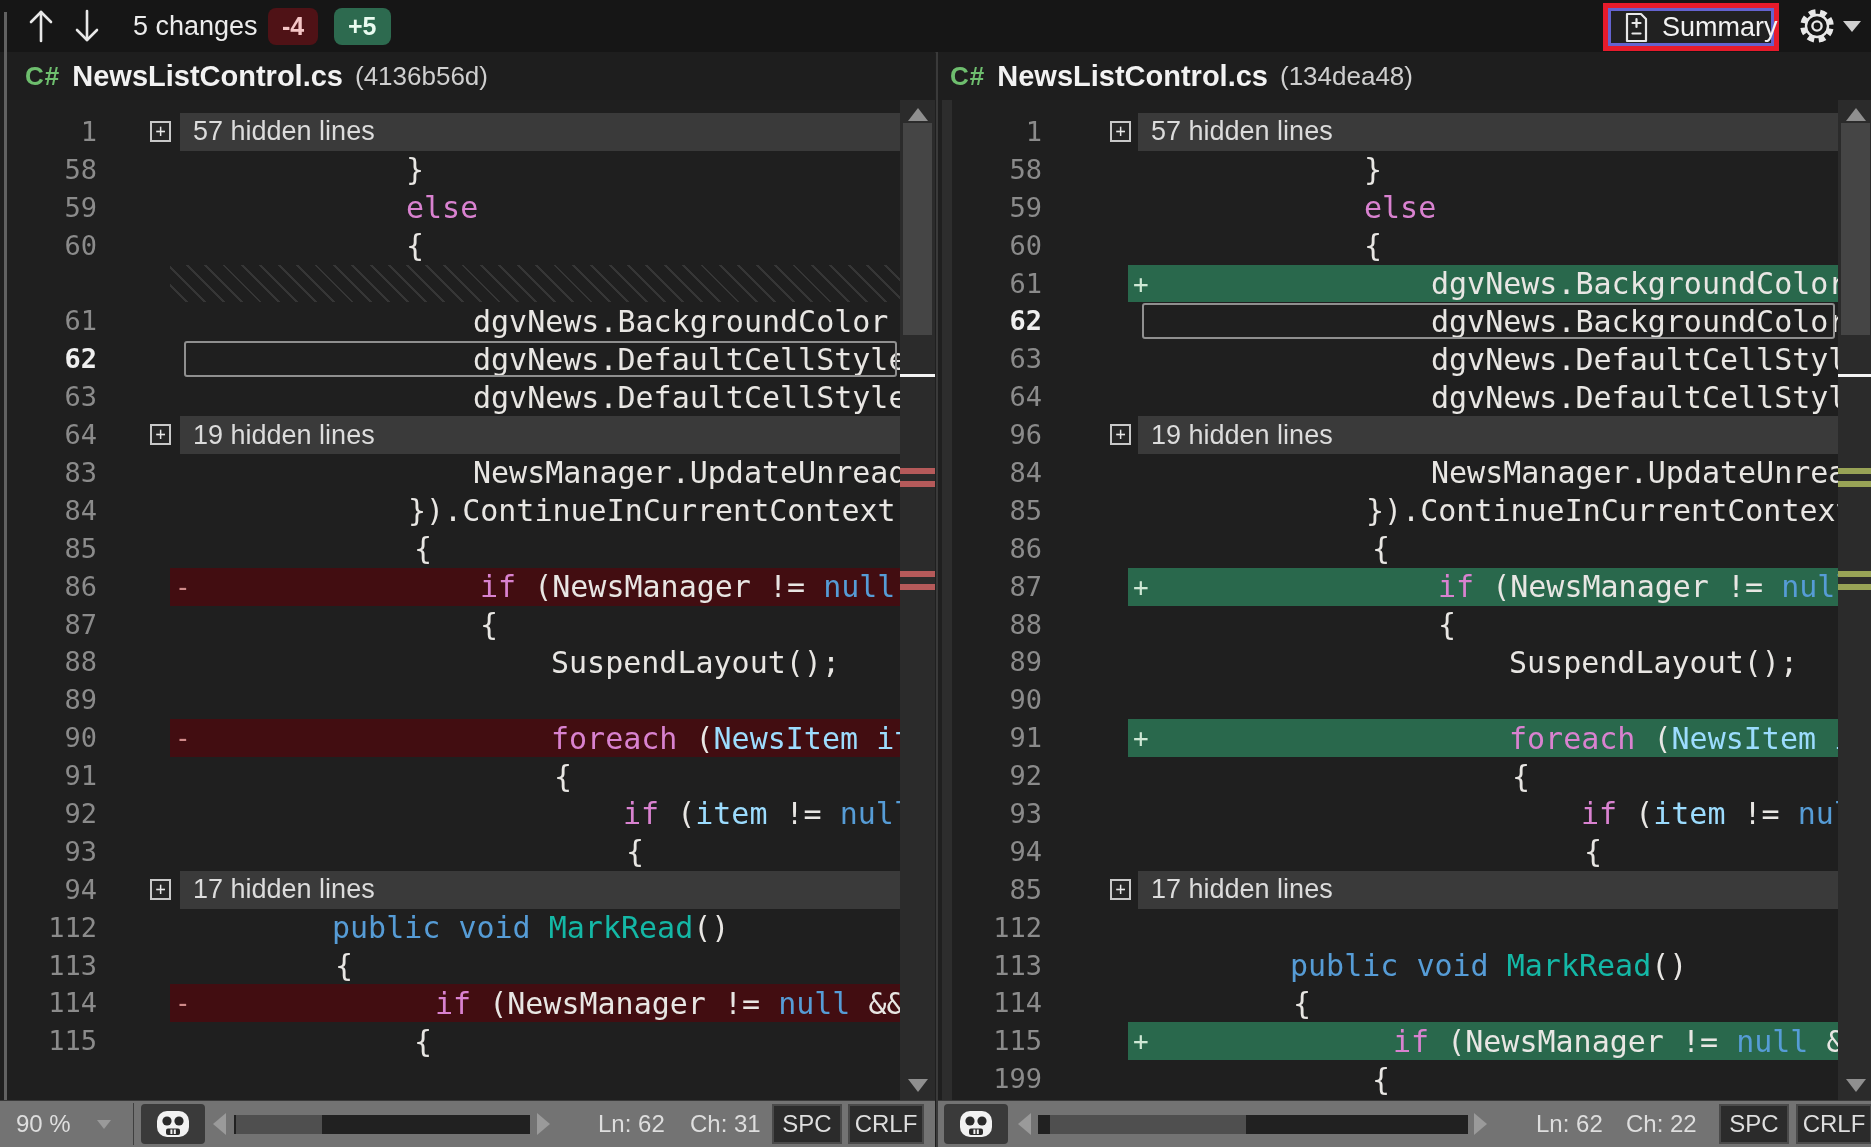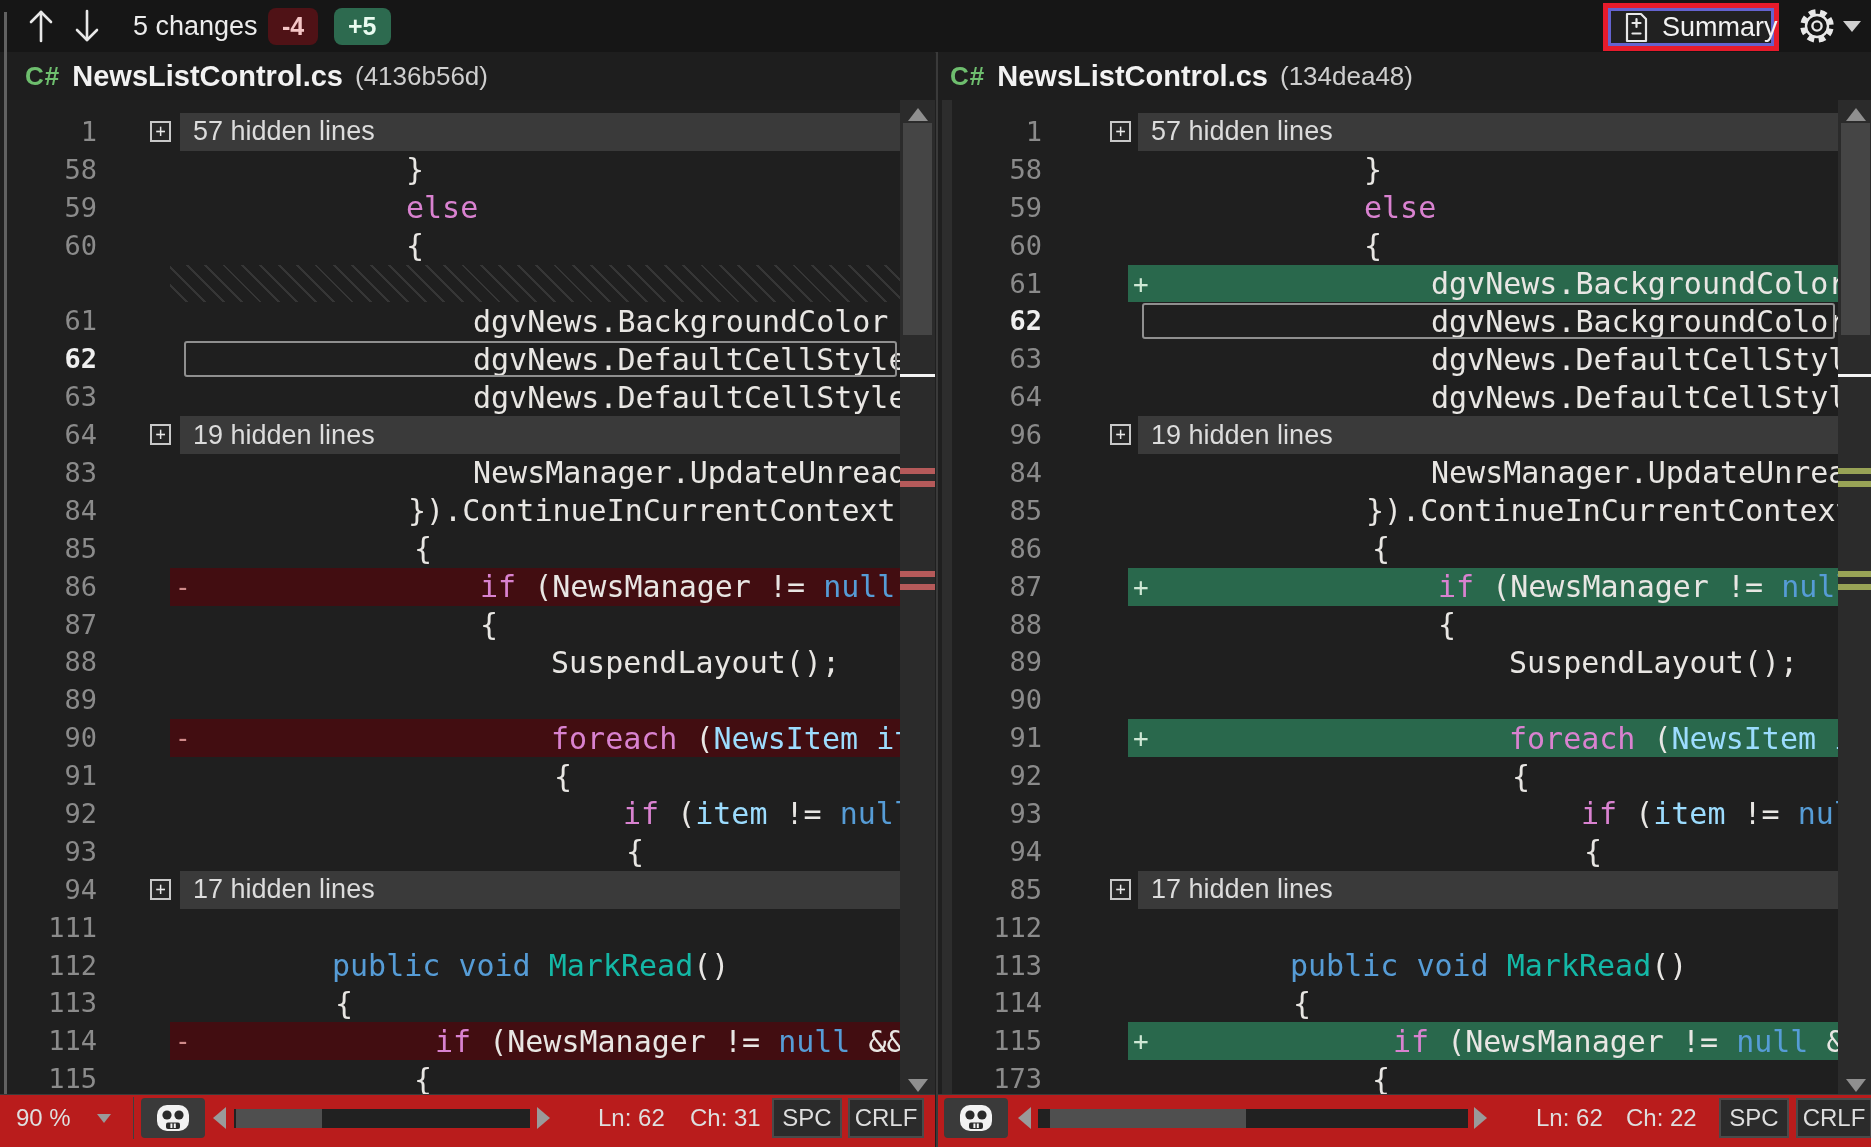--- a/index.html
+++ b/index.html
@@ -57,21 +57,21 @@
   .v-arrow{position:absolute;left:8px;width:0;height:0;border-left:10px solid transparent;border-right:10px solid transparent;cursor:pointer;}
   .v-arrow.up{top:8px;border-bottom:13px solid #8f8f8f;}
   .v-arrow.down{bottom:8px;border-top:13px solid #8f8f8f;}
   .vthumb{position:absolute;left:3px;width:29px;background:#454545;cursor:pointer;}
   .rmark{position:absolute;left:0;right:0;height:6px;}
   .cursor-line{position:absolute;left:0;right:0;height:3px;background:#f5f5f5;}
   
   #left-sash{position:absolute;left:4px;top:12px;width:3px;height:1135px;background:#616161;}
   #pane-sash{position:absolute;left:942px;top:100px;width:10px;height:1000px;background:#2d2d2d;}
   
-  .statusbar{position:absolute;bottom:0;height:53px;width:935px;background:#b91c1c;border-top:1px solid #3a3a3a;box-sizing:border-box;font-size:24px;color:#dedede;}
+  .statusbar{position:absolute;bottom:0;height:47px;width:935px;background:#737373;border-top:1px solid #3a3a3a;box-sizing:border-box;font-size:24px;color:#dedede;}
   #status-left{left:0;} #status-right{left:936px;border-left:2px solid #3a3a3a;}
   .sb{position:absolute;top:0;height:46px;display:flex;align-items:center;}
   #zoom-ctl{left:16px;gap:26px;cursor:pointer;}
   .caret-sm{width:0;height:0;border-left:7px solid transparent;border-right:7px solid transparent;border-top:9px solid #9a9a9a;}
   .sb-sep{position:absolute;left:133px;top:2px;width:1px;height:42px;background:#3f3f3f;}
   .robot-btn{top:3px;width:64px;height:40px;background:#3a3a3a;border-radius:4px;display:flex;align-items:center;justify-content:center;cursor:pointer;}
   #status-left .robot-btn{left:141px;} #status-right .robot-btn{left:6px;}
   .tri{width:0;height:0;cursor:pointer;}
   .tri.left{border-top:11px solid transparent;border-bottom:11px solid transparent;border-right:13px solid #9a9a9a;}
   .tri.right{border-top:11px solid transparent;border-bottom:11px solid transparent;border-left:13px solid #9a9a9a;}
@@ -296,27 +296,20 @@
         <div class="row">
           <div class="ln">94</div>
           <div class="icol">
             <div class="expand">+</div>
           </div>
           <div class="content">
             <div class="banner">17 hidden lines</div>
           </div>
         </div>
         <div class="row">
-          <div class="ln">111</div>
-          <div class="icol"></div>
-          <div class="content">
-            <span class="code-text" style="padding-left: 0px;"></span>
-          </div>
-        </div>
-        <div class="row">
           <div class="ln">112</div>
           <div class="icol"></div>
           <div class="content">
             <span class="code-text" style="padding-left: 162px;"><span class="tk-b">public</span><span class="tk-p"> </span><span class="tk-b">void</span><span class="tk-p"> </span><span class="tk-m">MarkRead</span><span class="tk-p">()</span></span>
           </div>
         </div>
         <div class="row">
           <div class="ln">113</div>
           <div class="icol"></div>
           <div class="content">
@@ -538,21 +531,21 @@
         </div>
         <div class="row">
           <div class="ln">115</div>
           <div class="icol"></div>
           <div class="content add">
             <span class="marker m-add">+</span>
             <span class="code-text" style="padding-left: 265px;"><span class="tk-k">if</span><span class="tk-p"> (NewsManager != </span><span class="tk-b">null</span><span class="tk-p"> &amp;&amp; N</span></span>
           </div>
         </div>
         <div class="row">
-          <div class="ln">173</div>
+          <div class="ln">199</div>
           <div class="icol"></div>
           <div class="content">
             <span class="code-text" style="padding-left: 244px;"><span class="tk-p">{</span></span>
           </div>
         </div>
       </div>
     <div class="vruler">
         <div class="v-arrow up"></div>
         <div class="vthumb" style="top: 23px; height: 212px;"></div>
         <div class="rmark" style="top: 368px; background: rgb(152, 163, 86);"></div>

